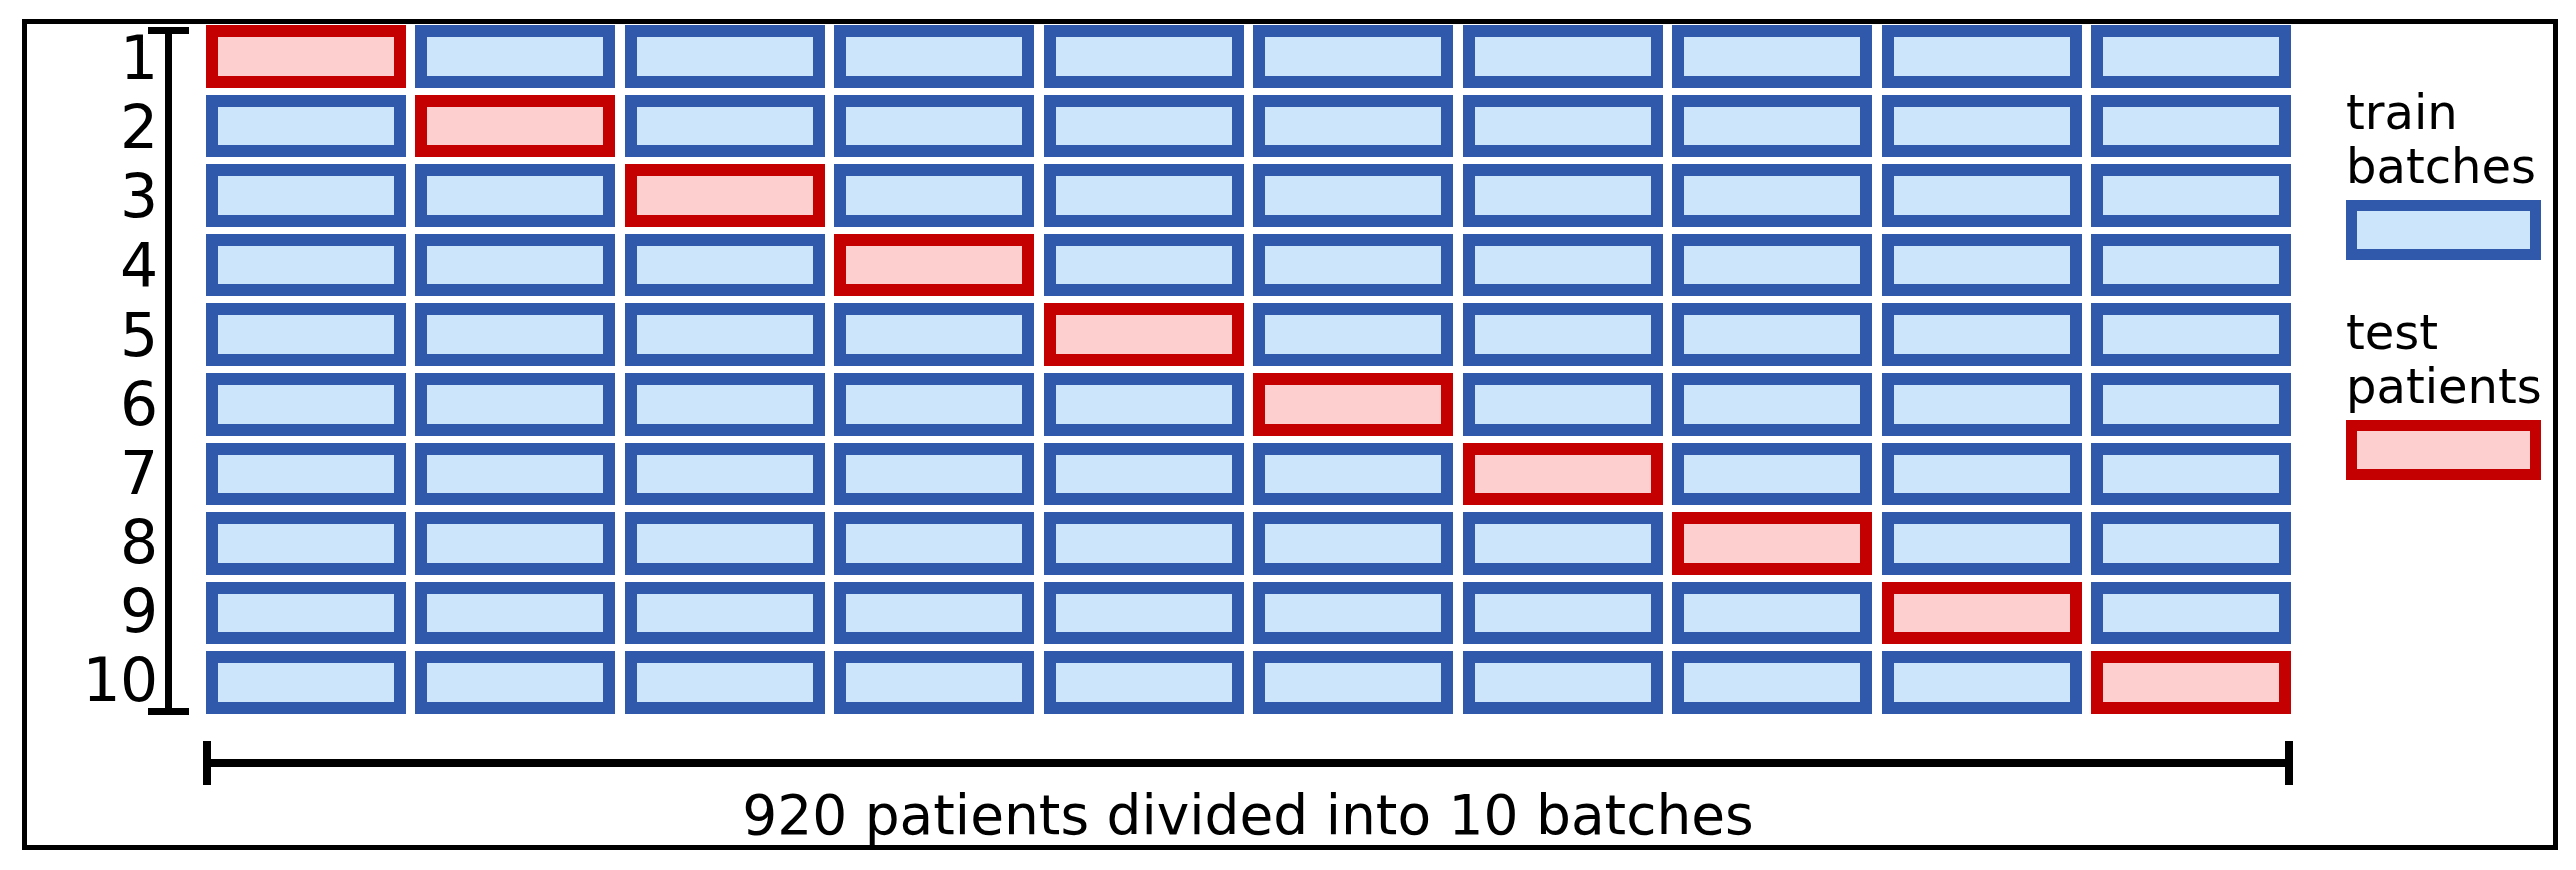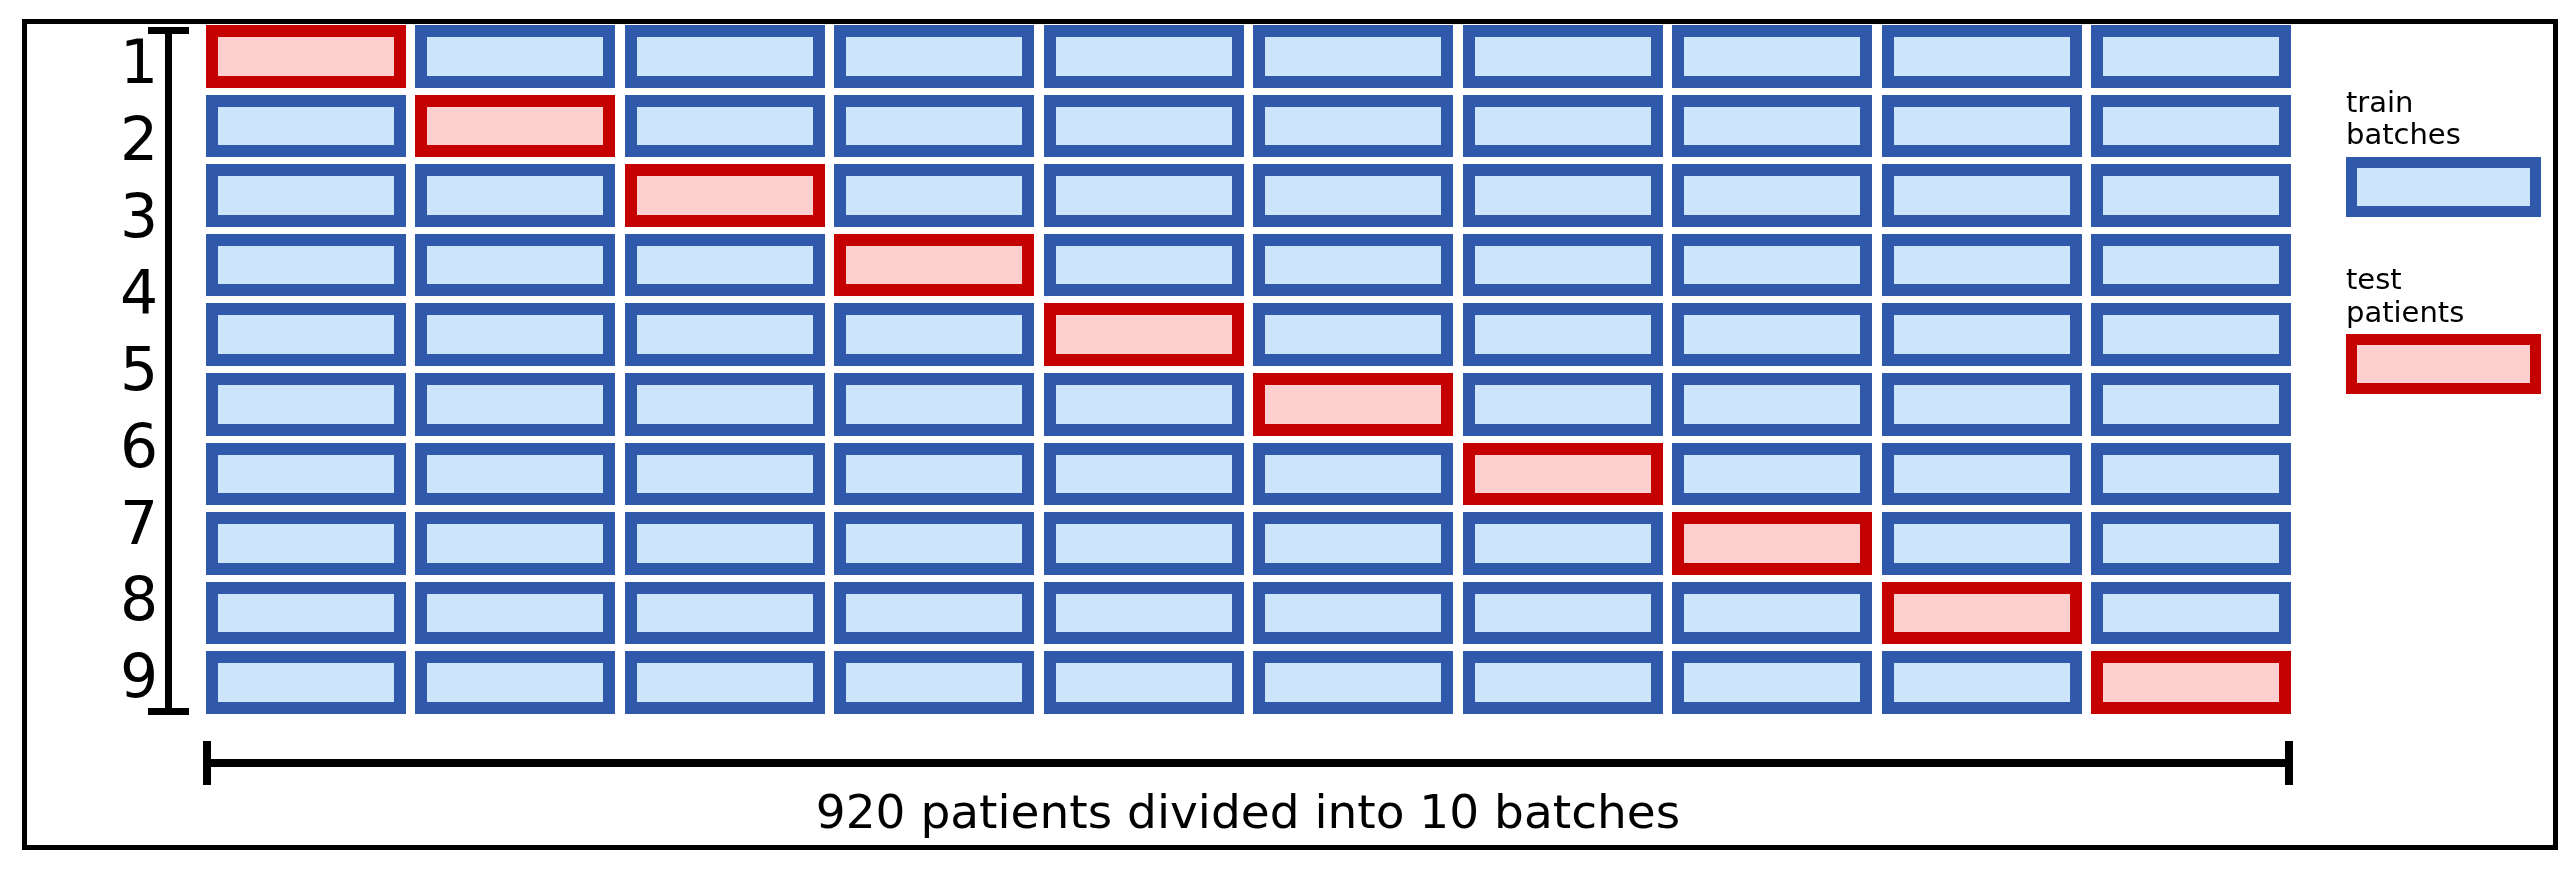--- a/index.html
+++ b/index.html
@@ -134,36 +134,36 @@
   #col-bracket .cap-left { left: 0; }
   #col-bracket .cap-right { right: 0; }
 
   
   #caption {
     position: absolute;
     left: 203px;
     top: 788px;
     width: 2090px;
     text-align: center;
-    font-size: 47px;
+    font-size: 55px;
     line-height: 1;
     color: #000000;
     font-family: "DejaVu Sans", sans-serif;
   }
 
   
   #legend {
     position: absolute;
     left: 2346px;
     top: 86px;
     width: 195px;
   }
   .legend-group { margin-bottom: 46px; }
   .legend-label {
-    font-size: 29px;
+    font-size: 48px;
     line-height: 1.12;
     color: #000000;
     font-family: "DejaVu Sans", sans-serif;
     white-space: pre-line;
   }
   .legend-swatch {
     margin-top: 6.3px;
     width: 195px;
     height: 60px;
     box-sizing: border-box;
@@ -189,20 +189,21 @@
   <div id="row-labels">
       <div class="row-label">1</div>
       <div class="row-label">2</div>
       <div class="row-label">3</div>
       <div class="row-label">4</div>
       <div class="row-label">5</div>
       <div class="row-label">6</div>
       <div class="row-label">7</div>
       <div class="row-label">8</div>
       <div class="row-label">9</div>
+      <div class="row-label">10</div>
     </div>
 
   <div id="row-bracket">
     <div class="serif-top"></div>
     <div class="stem"></div>
     <div class="serif-bottom"></div>
   </div>
 
   <div id="grid">
       <div class="cell test"></div>

